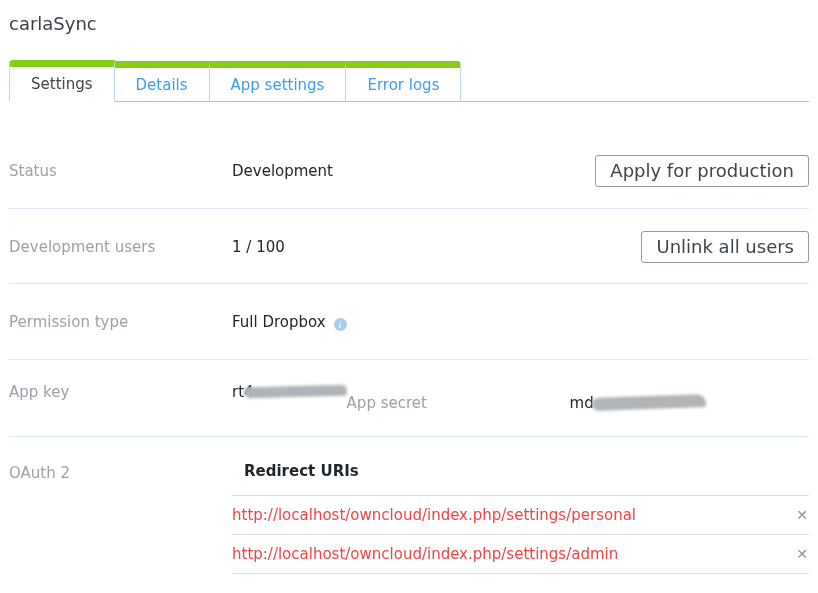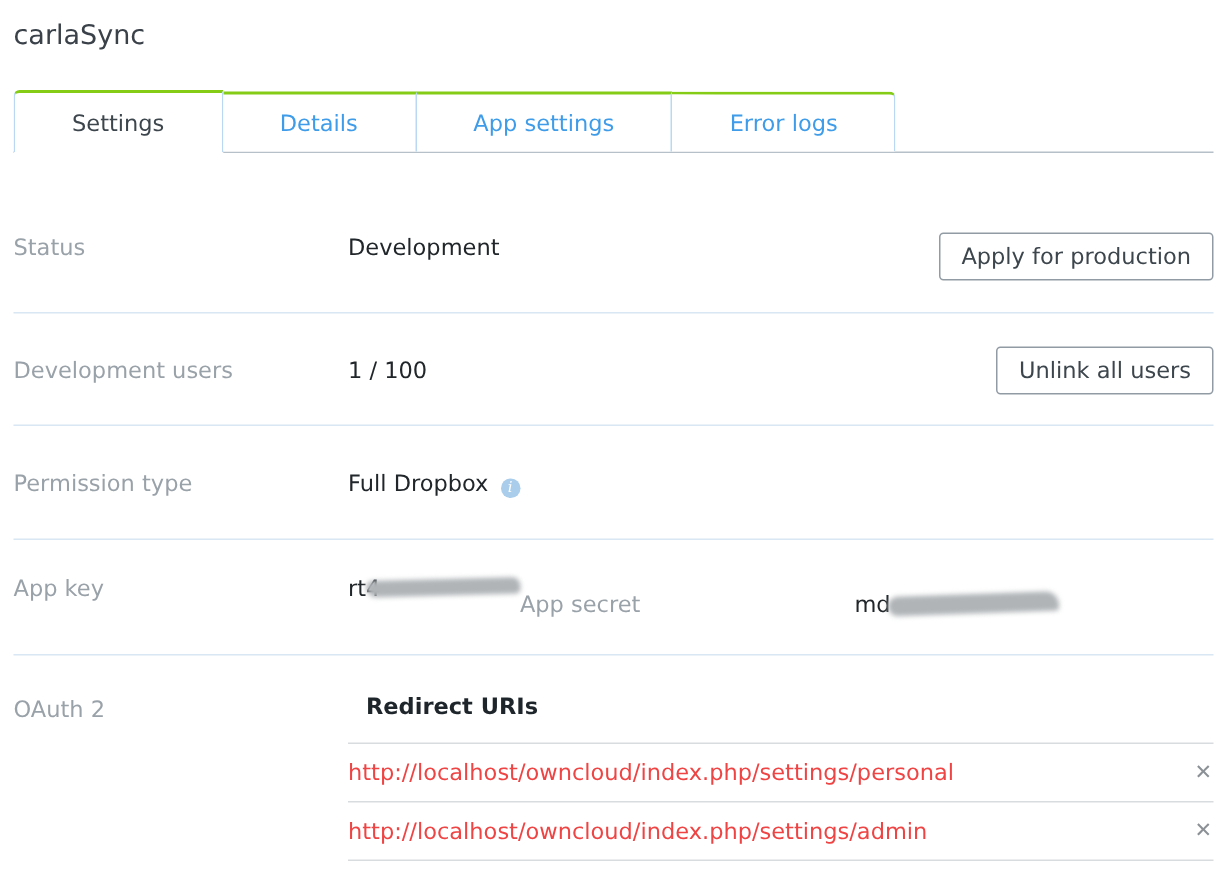--- a/index.html
+++ b/index.html
@@ -17,52 +17,52 @@
   }
   
   .tabbar {
     margin: 20px 9px 0 9px;
     display: flex; align-items: flex-end;
     border-bottom: 1px solid #b6c0c8;
     height: 41px;
   }
   .tab {
     height: 40px; display: flex; align-items: center; justify-content: center;
-    padding: 0 38px; font-size: 15px;
-    border-top: 2px solid #84cc16; border-right: 1px solid #b9d9f2;
+    padding: 0 21px; font-size: 15px;
+    border-top: 7px solid #84cc16; border-right: 1px solid #b9d9f2;
     color: #3f9ce8; background: #ffffff; cursor: pointer;
     white-space: nowrap;
   }
   .tab:first-child { border-left: 1px solid #b9d9f2; border-radius: 4px 0 0 0; }
   .tab:last-child { border-radius: 0 4px 0 0; }
   .tab.active {
     color: #3d464d; height: 42px; margin-bottom: -1px;
     border-bottom: 1px solid #ffffff;
     border-radius: 4px 0 0 0;
   }
   
   .rows { margin: 0 9px; }
   .row { display: flex; border-bottom: 1px solid #d8e7f3; }
   .row-label {
     width: 223px; flex: none;
     color: #9aa2a9; font-size: 15px; line-height: 20px;
   }
   .row-value { flex: 1; font-size: 15px; line-height: 20px; color: #21262a; }
   .row-action { flex: none; }
-  .row-status { padding: 53px 0 21px; }
+  .row-status { padding: 53px 0 21px; align-items: center; }
   .row-devusers { padding: 22px 0 20px; align-items: center; }
   .row-permission { padding: 28px 0 27px; }
   .row-keys { padding: 22px 0 23px; flex-direction: row; }
   .row-oauth { padding: 26px 0 0; border-bottom: none; }
   .keyline { display: flex; }
   .keyline + .keyline { margin-top: 11px; }
   .btn {
     display: inline-block; height: 32px; padding: 0 14px;
     background: #ffffff; border: 1px solid #919ba4; border-radius: 3px;
-    font-family: inherit; font-size: 15px; color: #3d464d;
+    font-family: inherit; font-size: 18px; color: #3d464d;
     line-height: 30px; cursor: pointer; white-space: nowrap;
   }
   
   .info-icon {
     display: inline-flex; align-items: center; justify-content: center;
     width: 13px; height: 13px; margin-left: 8px; vertical-align: -1px;
     border-radius: 50%; background: #a9cdeb; color: #ffffff;
     font-family: "DejaVu Serif", serif; font-style: italic;
     font-size: 10px; line-height: 13px; cursor: pointer;
   }

